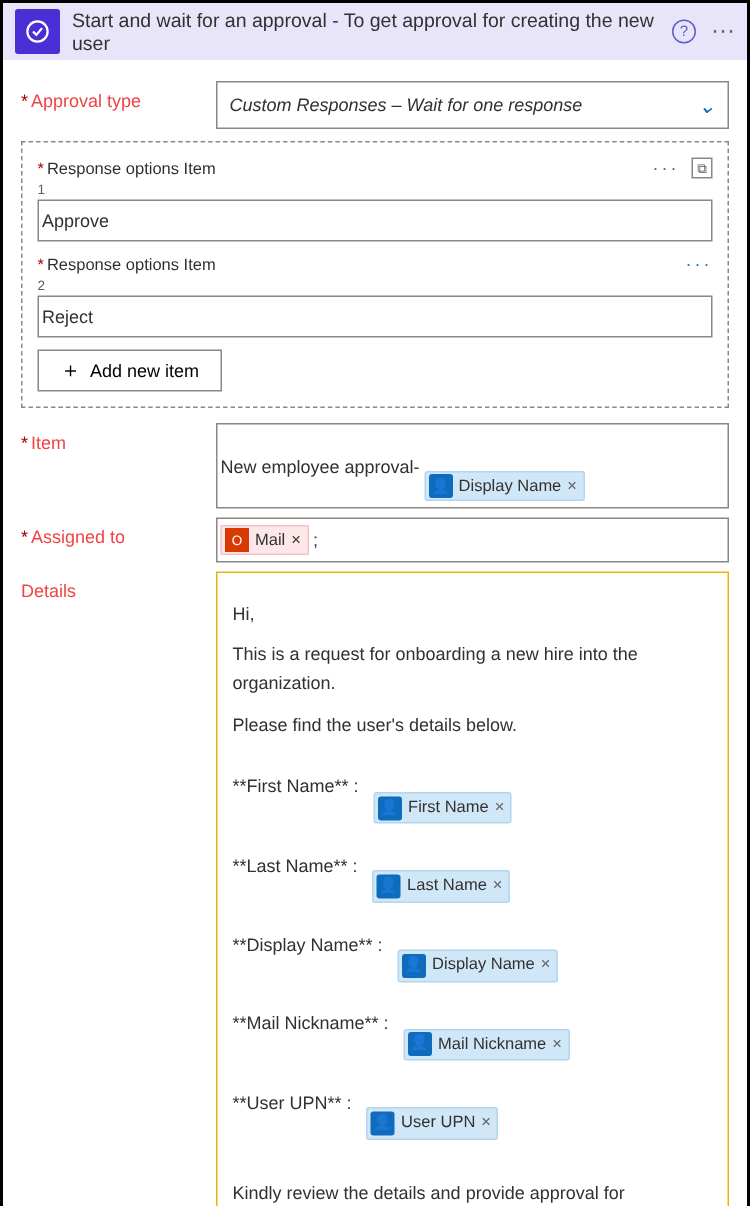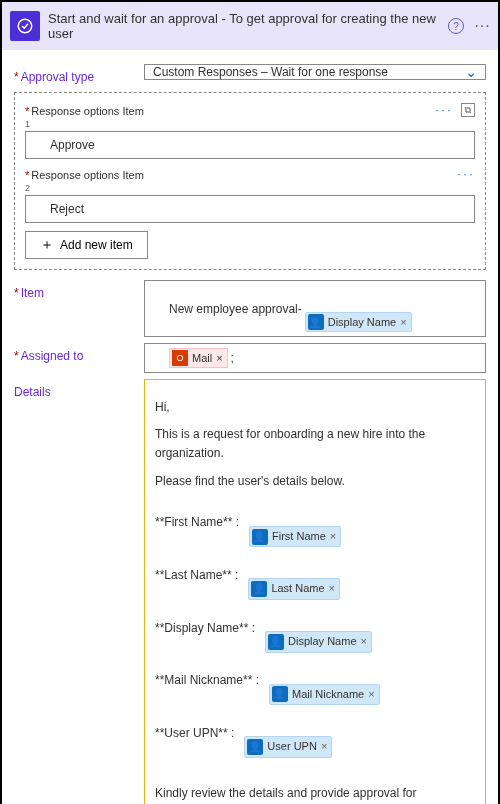--- a/index.html
+++ b/index.html
@@ -1,37 +1,37 @@
 <!DOCTYPE html>
 <html><head>
 <meta charset="utf-8">
 <style>
   * { box-sizing: border-box; margin: 0; padding: 0; }
   body { font-family: "Segoe UI", Arial, sans-serif; font-size: 12px; color: #323130; background: #fff; width: 500px; }
   .card { border: 2px solid #000; width: 500px; }
-  .header { background: #e8e4f9; display: flex; align-items: center; height: 48px; padding: 0 8px; justify-content: flex-end; }
+  .header { background: #e8e4f9; display: flex; align-items: center; height: 38px; padding: 0 8px; justify-content: flex-end; }
   .header-icon { width: 30px; height: 30px; background: #4b2ed6; border-radius: 2px; display: flex; align-items: center; justify-content: center; margin-right: 8px; }
   .header-title { flex: 1; font-size: 13px; color: #323130; }
   .header-actions { display: flex; gap: 10px; color: #5b5fc7; align-items: center; }
   .body { padding: 8px 12px 12px 12px; }
   .row { display: flex; align-items: flex-start; margin: 6px 0; }
-  .label { width: 130px; padding-top: 6px; font-size: 12px; color: #6d28d9; }
+  .label { width: 130px; padding-top: 6px; font-size: 12px; color: #ef4444; }
   .req::before { content: "*"; color: #a80000; margin-right: 2px; }
   .field { flex: 1; }
-  .select { border: 1px solid #8a8886; height: 16px; padding: 0 8px; display: flex; align-items: center; justify-content: space-between; font-size: 12px; background: #fff; }
+  .select { border: 1px solid #8a8886; height: 32px; padding: 0 8px; display: flex; align-items: center; justify-content: space-between; font-size: 12px; background: #fff; font-style: italic; }
   .chev { color: #0f6cbd; font-size: 14px; }
   .dashed-box { border: 1px dashed #8a8886; padding: 8px 10px 10px 10px; margin-top: 8px; }
   .resp-label { font-size: 11px; color: #323130; margin: 4px 0 2px 0; display:flex; align-items:center; }
   .resp-label .req-star { color:#a80000; margin-right:2px; }
   .resp-num { font-size: 9px; color: #605e5c; margin-bottom: 2px; }
   .resp-head { display:flex; align-items:center; }
   .resp-head .spacer { flex:1; }
   .dots { color:#0f6cbd; letter-spacing:2px; cursor:pointer; font-size: 12px;}
   .copy-icon { margin-left:8px; color:#605e5c; border:1px solid #8a8886; width:14px; height:14px; display:inline-flex; align-items:center; justify-content:center; font-size:9px;}
-  .input { border: 1px solid #8a8886; min-height: 28px; padding: 4px 24px; font-size: 12px; background: #fff; display:flex; align-items:center; flex-wrap:wrap; gap:3px; }
+  .input { border: 1px solid #8a8886; min-height: 28px; padding: 4px 2px; font-size: 12px; background: #fff; display:flex; align-items:center; flex-wrap:wrap; gap:3px; }
   .input-plain { width:100%; border:none; outline:none; font-size:12px; color:#323130; }
   .add-btn { border: 1px solid #8a8886; background:#fff; height:28px; padding:0 14px; display:inline-flex; align-items:center; gap:6px; font-size:12px; margin-top:8px;}
   .token { background:#d0e7f8; border:1px solid #b3d5ef; border-radius:2px; padding:1px 4px 1px 2px; display:inline-flex; align-items:center; gap:4px; font-size:11px;margin-top:27px; }
   .token .tico { background:#0f6cbd; color:#fff; width:16px; height:16px; display:inline-flex; align-items:center; justify-content:center; border-radius:2px; font-size:10px; }
   .token .tx { color:#605e5c; cursor:pointer; }
   .mail-token { background:#fde7e9; border:1px solid #f4c2c7; padding:1px 4px 1px 2px; display:inline-flex; align-items:center; gap:4px; font-size:11px; }
   .mail-token .mico { background:#d83b01; color:#fff; width:16px; height:16px; display:inline-flex; align-items:center; justify-content:center; font-size:9px; }
   .details-box { border:1px solid #eab308; padding:10px 10px; font-size:12px; line-height:1.6; }
   .details-box p { margin: 8px 0; }
   .det-line { display:flex; align-items:center; gap:10px; flex-wrap:wrap; margin:4px 0; }

